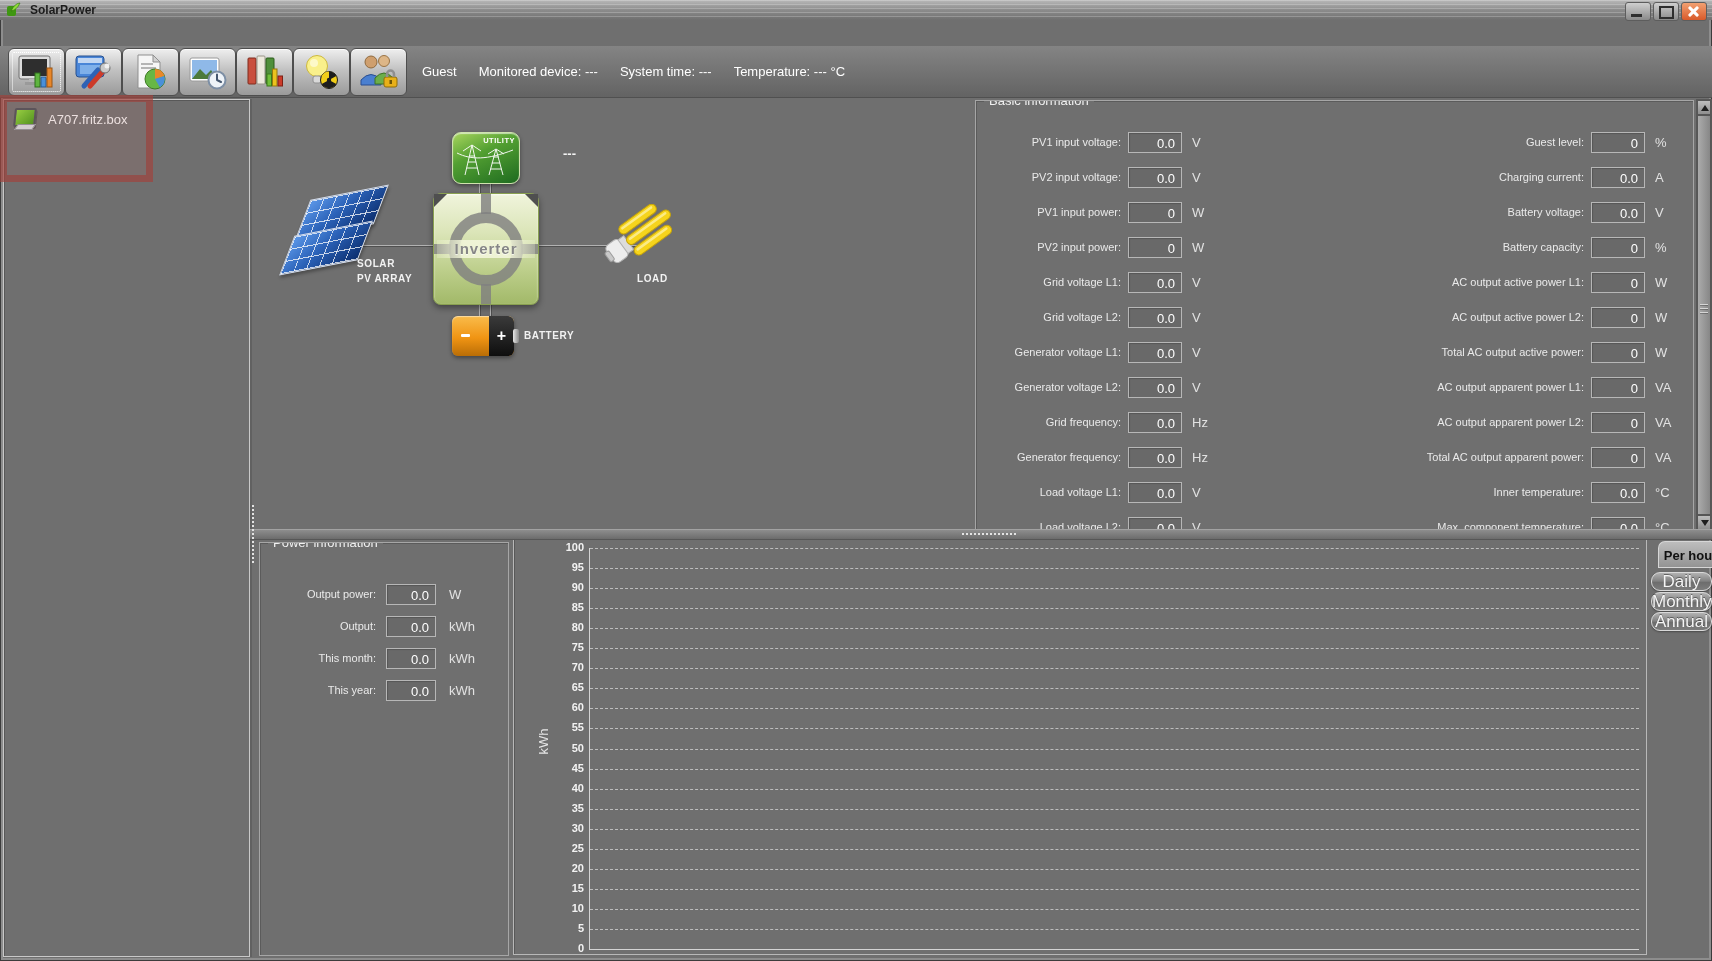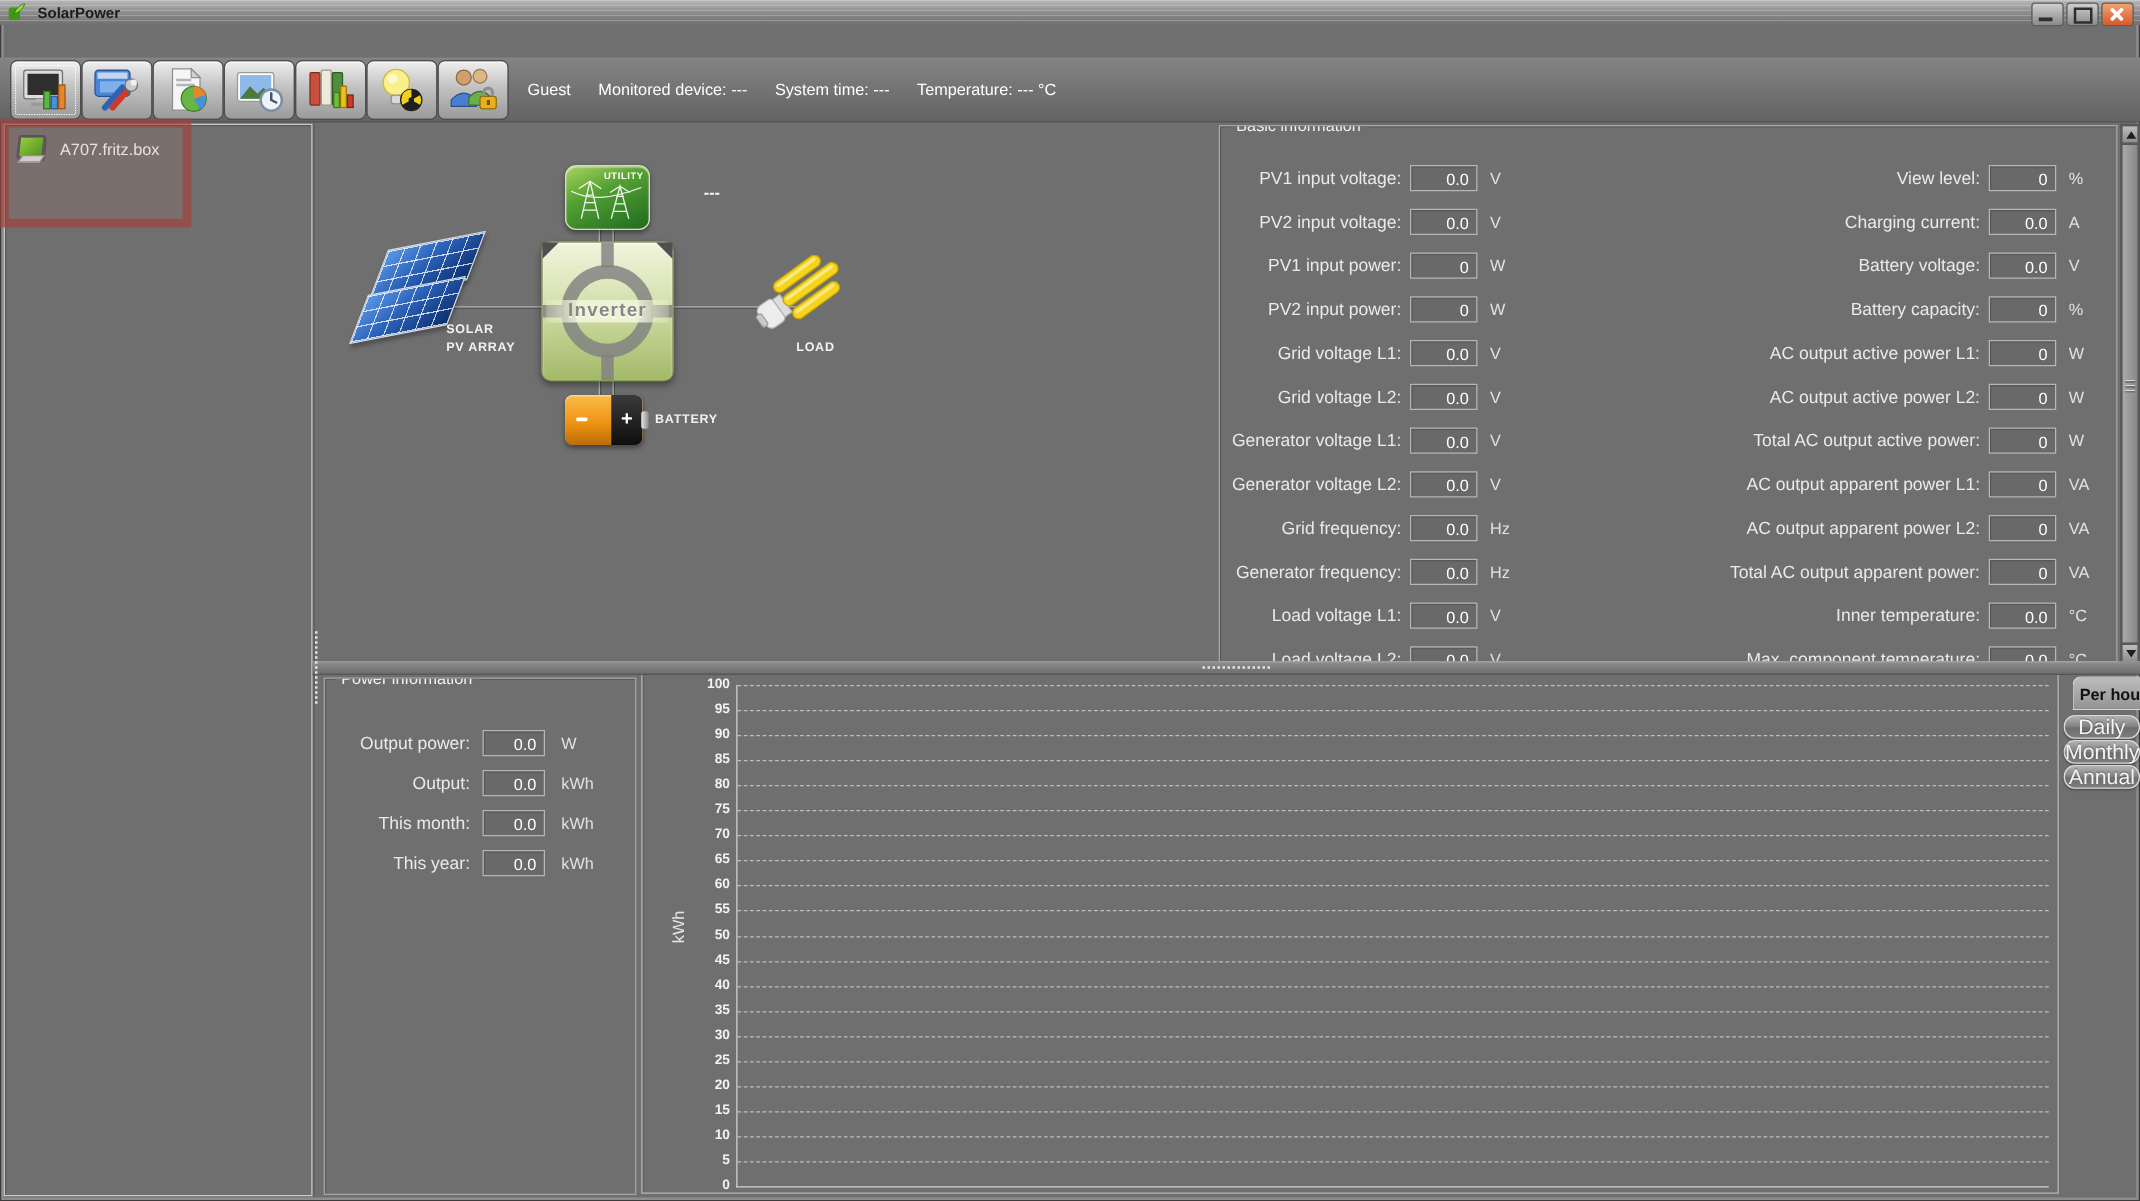--- a/index.html
+++ b/index.html
@@ -83,21 +83,21 @@
   .battery-black{position:absolute;right:0;top:0;bottom:0;width:25px;background:linear-gradient(180deg,#3a3a3a,#0e0e0e);
     color:#ffffff;font-size:16px;font-weight:bold;text-align:center;line-height:40px;}
   .battery-minus{position:absolute;left:9px;top:18px;width:9px;height:3px;background:#ffffff;border-radius:1px;}
   .battery-cap{position:absolute;left:513px;top:329px;width:6px;height:14px;background:linear-gradient(90deg,#e6e6e6,#8a8a8a);border-radius:2px;}
 
   
   .groupbox{position:absolute;border:1px solid #a6a6a6;box-shadow:inset 1px 1px 0 rgba(0,0,0,.18);}
   .gb-title{position:absolute;top:-8px;left:8px;background:#6f6f6f;padding:0 5px;color:#f1f1f1;font-size:13px;}
   .basic-info{left:975px;top:100px;width:717px;height:428px;overflow:hidden;}
   .power-info{left:259px;top:542px;width:248px;height:412px;overflow:hidden;}
-  .frow-label{position:absolute;color:#eaeaea;font-size:14px;line-height:21px;text-align:right;white-space:nowrap;}
+  .frow-label{position:absolute;color:#eaeaea;font-size:11px;line-height:21px;text-align:right;white-space:nowrap;}
   .frow-field{position:absolute;height:21px;background:#696969;border:1px solid #b7b7b7;
     box-shadow:inset 1px 1px 1px rgba(0,0,0,.18);color:#ffffff;font-size:13px;line-height:21px;
     text-align:right;padding-right:6px;box-sizing:border-box;}
   .frow-unit{position:absolute;color:#e2e2e2;font-size:13px;line-height:21px;white-space:nowrap;}
 
   
   .hsplit{position:absolute;left:250px;top:529px;right:0;height:9px;
     background:linear-gradient(180deg,#8d8d8d,#6c6c6c);border-top:1px solid #a2a2a2;border-bottom:1px solid #565656;z-index:6;}
   .hdots{position:absolute;left:712px;top:3px;width:54px;border-top:2px dotted #e3e3e3;}
   .vdots{position:absolute;left:252px;top:505px;height:58px;border-left:2px dotted #e3e3e3;z-index:7;}
@@ -344,21 +344,21 @@
         <div class="frow-field" style="left: 152px; width: 54px; top: 346px; position: absolute;">0.0</div>
         <div class="frow-unit" style="left: 216px; top: 346px; position: absolute;">Hz</div>
         <div class="frow-label" style="left: 2px; width: 143px; top: 381px; position: absolute;">Load voltage L1:</div>
         <div class="frow-field" style="left: 152px; width: 54px; top: 381px; position: absolute;">0.0</div>
         <div class="frow-unit" style="left: 216px; top: 381px; position: absolute;">V</div>
         <div class="frow-label" style="left: 2px; width: 143px; top: 416px; position: absolute;">Load voltage L2:</div>
         <div class="frow-field" style="left: 152px; width: 54px; top: 416px; position: absolute;">0.0</div>
         <div class="frow-unit" style="left: 216px; top: 416px; position: absolute;">V</div>
       </div>
     <div id="bi-right">
-        <div class="frow-label" style="left: 340px; width: 268px; top: 31px; position: absolute;">View level:</div>
+        <div class="frow-label" style="left: 340px; width: 268px; top: 31px; position: absolute;">Guest level:</div>
         <div class="frow-field" style="left: 615px; width: 54px; top: 31px; position: absolute;">0</div>
         <div class="frow-unit" style="left: 679px; top: 31px; position: absolute;">%</div>
         <div class="frow-label" style="left: 340px; width: 268px; top: 66px; position: absolute;">Charging current:</div>
         <div class="frow-field" style="left: 615px; width: 54px; top: 66px; position: absolute;">0.0</div>
         <div class="frow-unit" style="left: 679px; top: 66px; position: absolute;">A</div>
         <div class="frow-label" style="left: 340px; width: 268px; top: 101px; position: absolute;">Battery voltage:</div>
         <div class="frow-field" style="left: 615px; width: 54px; top: 101px; position: absolute;">0.0</div>
         <div class="frow-unit" style="left: 679px; top: 101px; position: absolute;">V</div>
         <div class="frow-label" style="left: 340px; width: 268px; top: 136px; position: absolute;">Battery capacity:</div>
         <div class="frow-field" style="left: 615px; width: 54px; top: 136px; position: absolute;">0</div>

